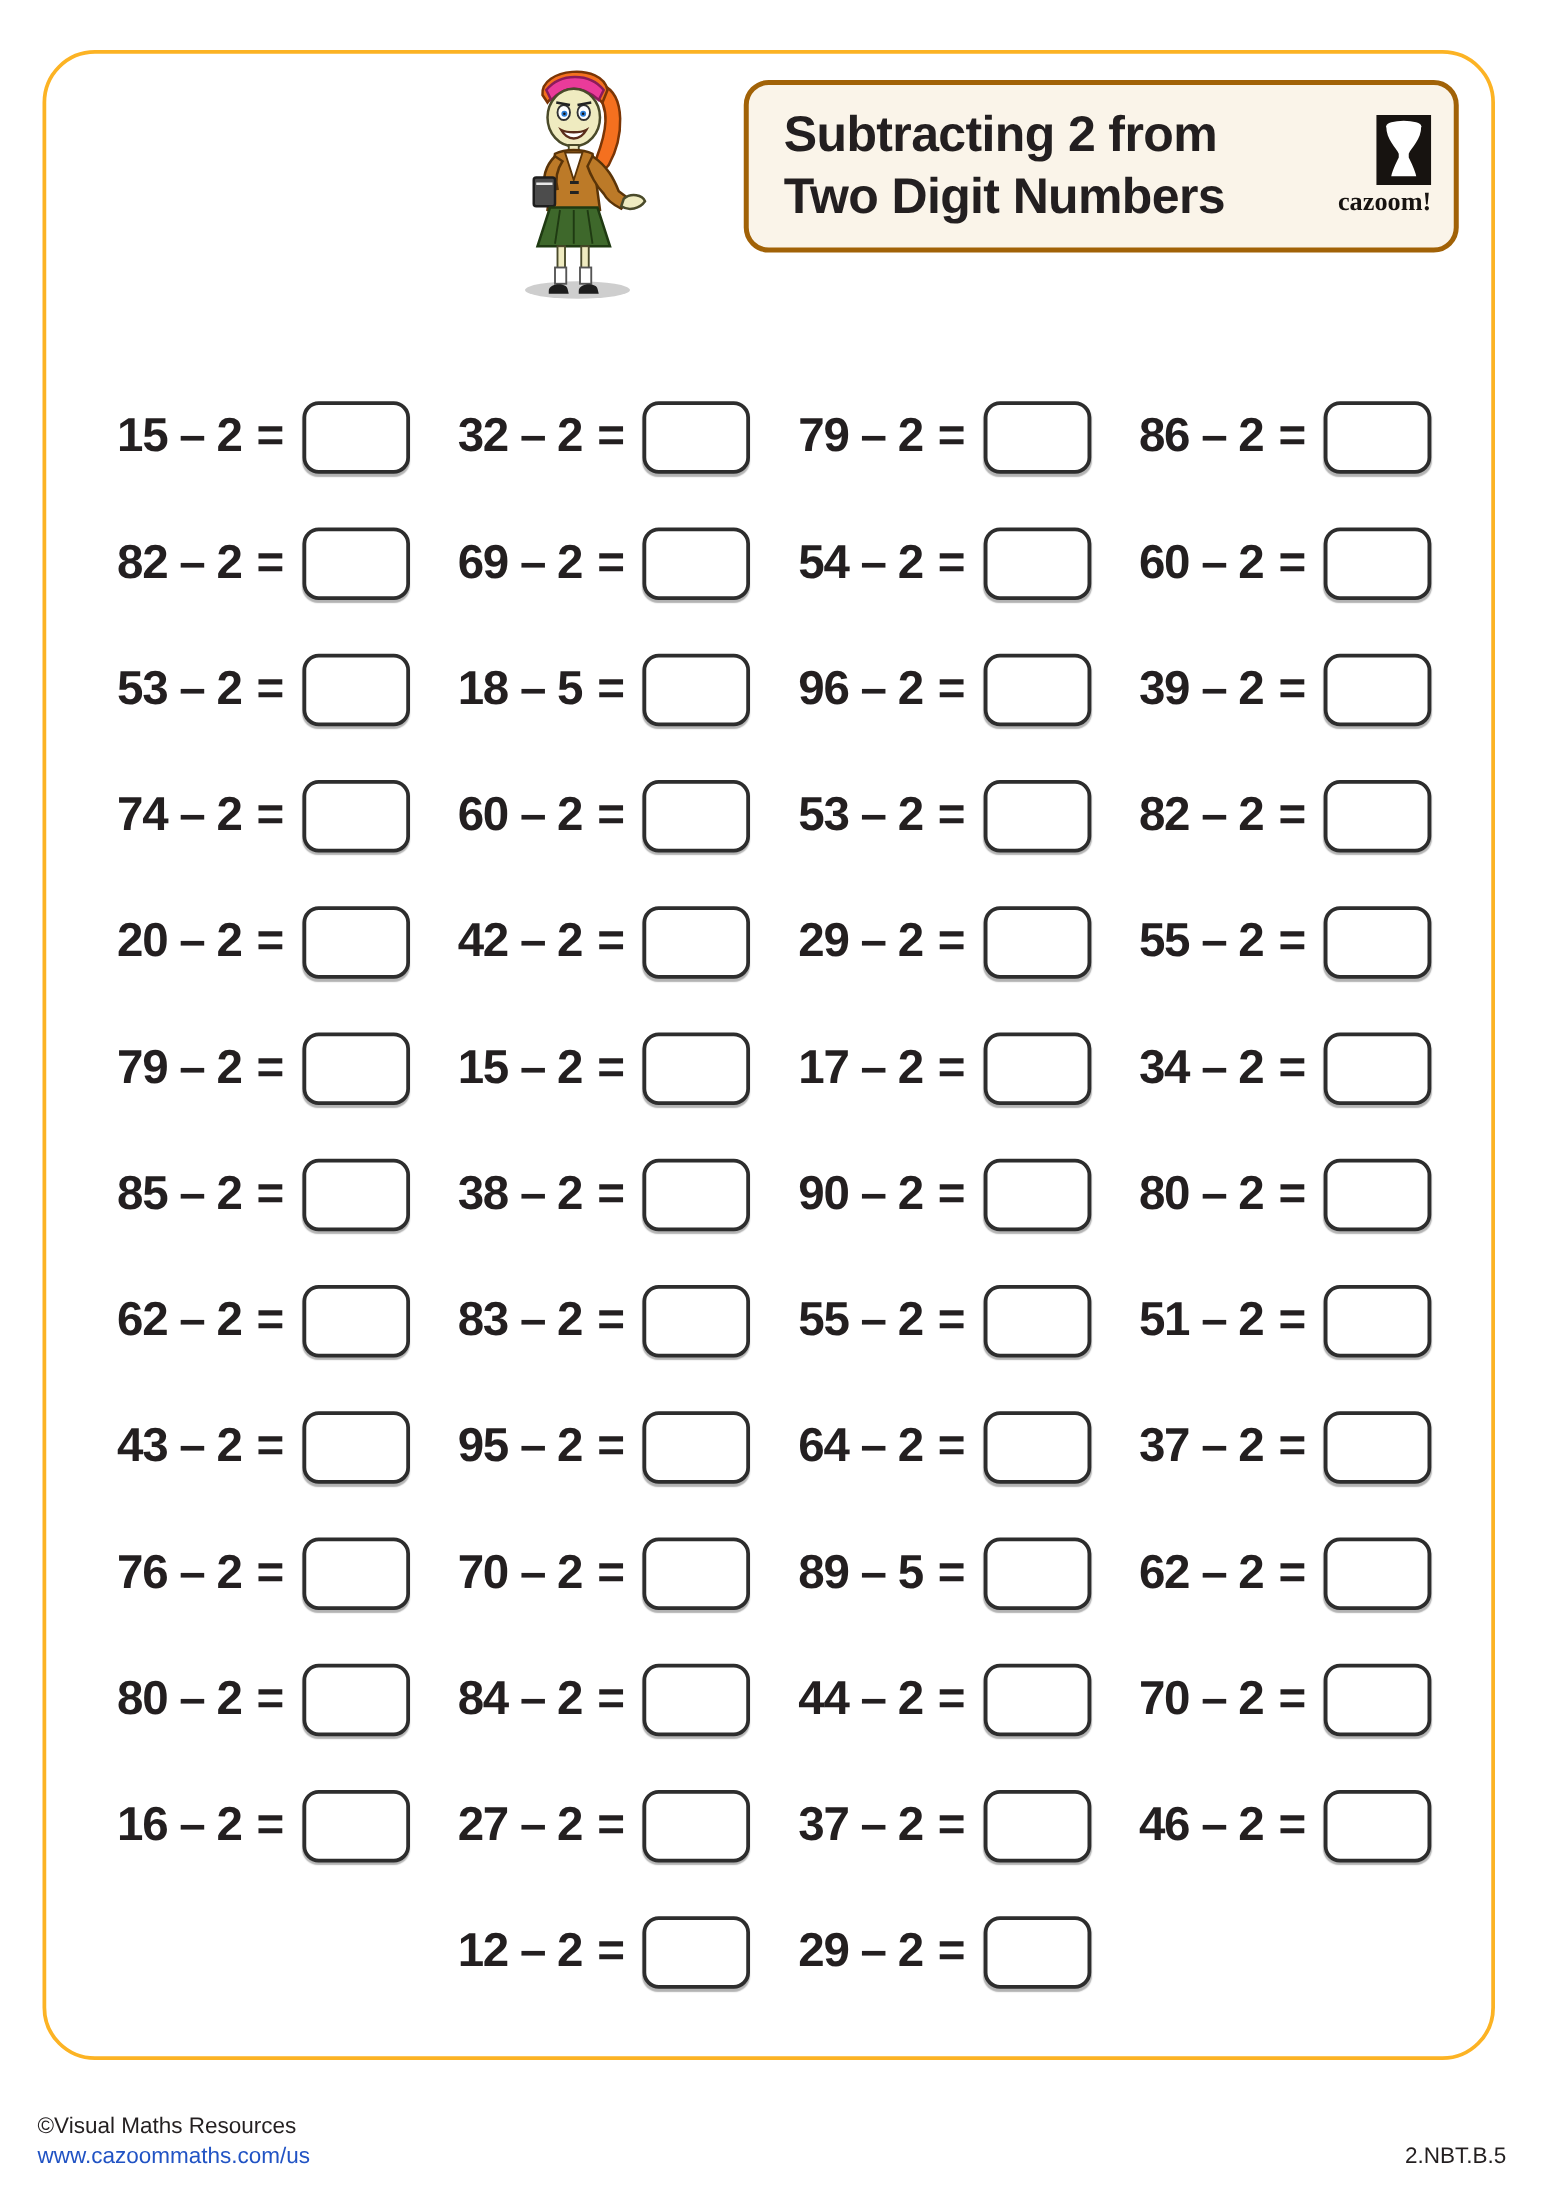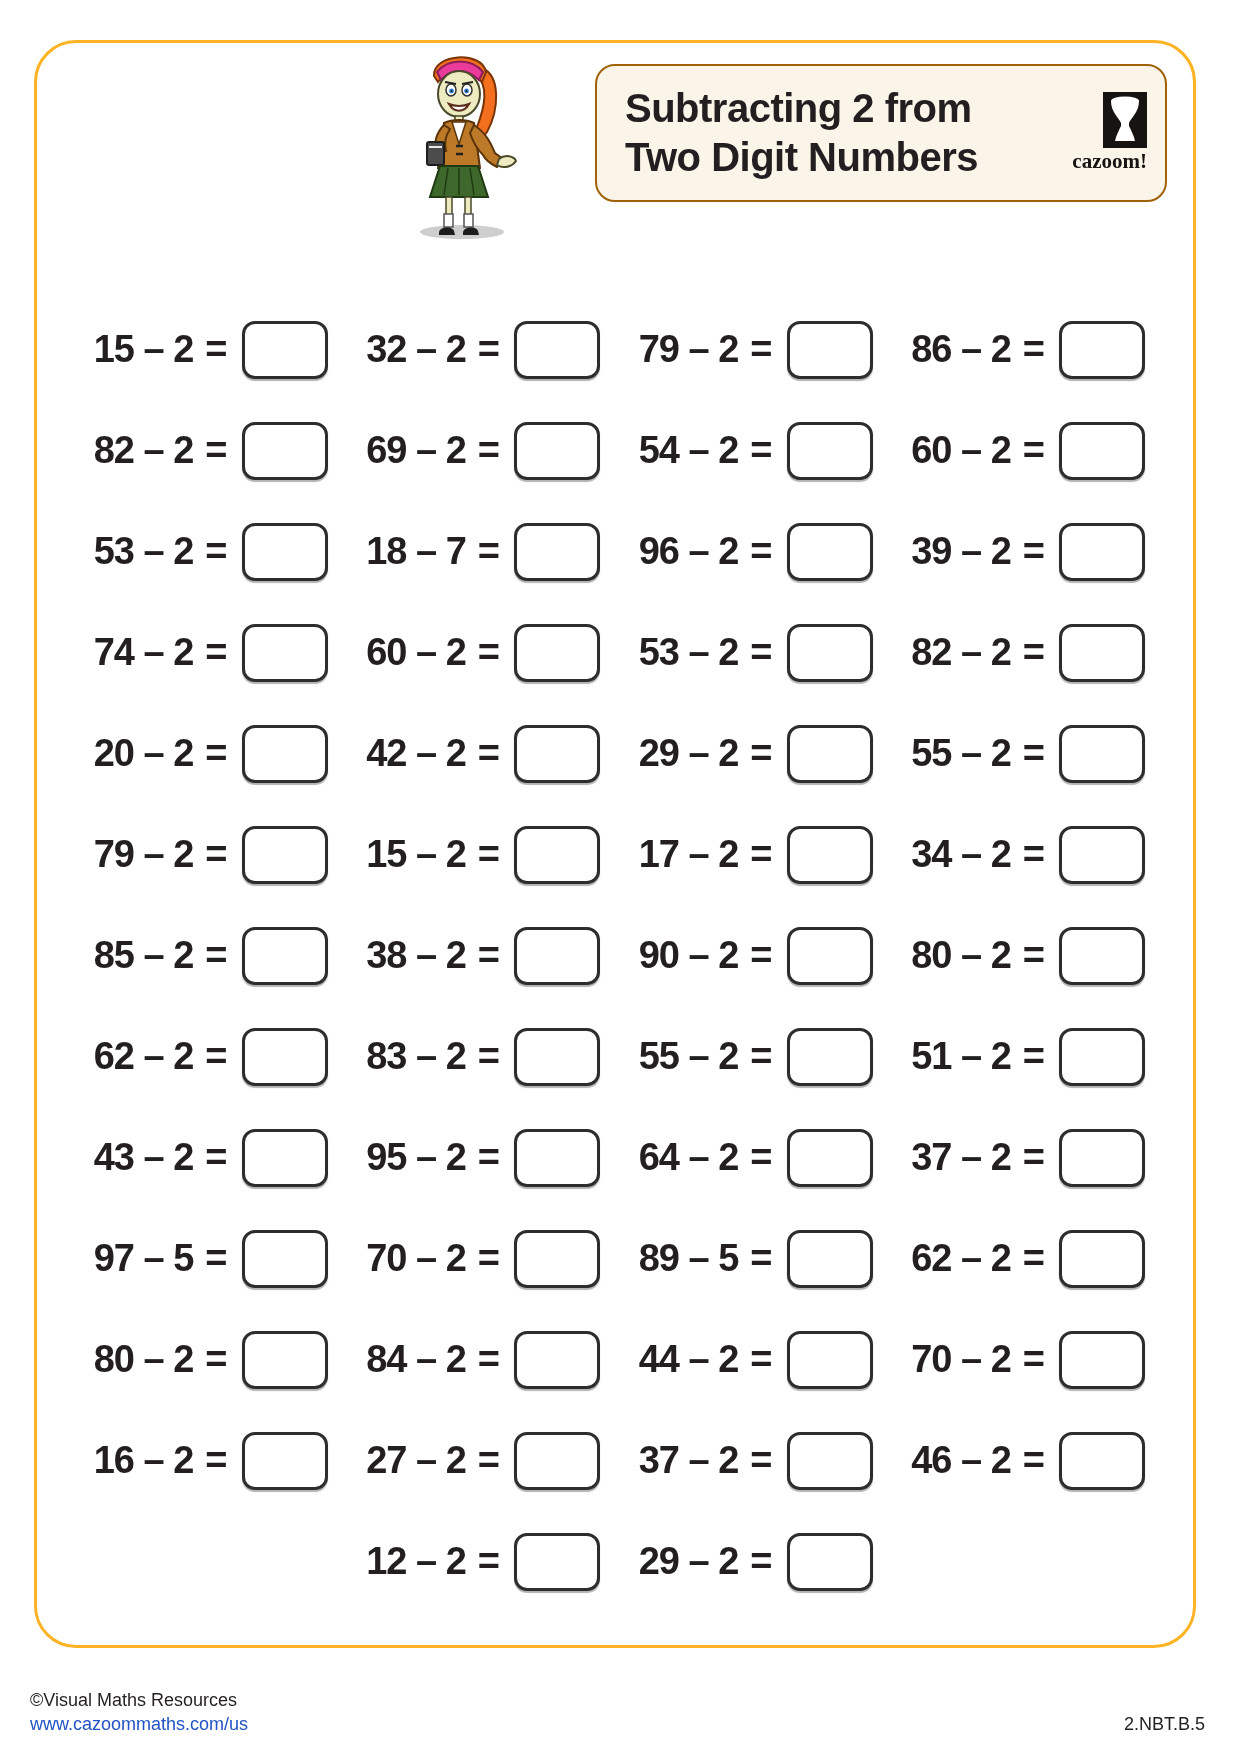--- a/index.html
+++ b/index.html
@@ -14,21 +14,21 @@
     box-sizing:border-box;
   }
   
   .namedate { position:absolute; left:63px; top:68px; }
   .nd-row { display:flex; align-items:flex-end; height:44px; }
   .nd-label { font-size:28px; font-weight:bold; width:104px; }
   .write-line { width:246px; height:32px; border-bottom:2px solid #1c1c1c; margin-left:4px; }
   
   .title-box {
     position:absolute; left:595px; top:64px; width:572px; height:138px;
-    background:var(--title-box-bg,#FAF4E9); border:2px solid #a16207; border-radius:20px;
+    background:var(--title-box-bg,#FAF4E9); border:4px solid #a16207; border-radius:20px;
     box-sizing:border-box; display:flex; align-items:center; padding:0 18px 0 28px;
   }
   .title-text { flex:1; font-size:40px; font-weight:bold; line-height:1.22; letter-spacing:-0.5px; }
   .logo { width:96px; display:flex; flex-direction:column; align-items:flex-end; }
   .logo-text { font-family:"Liberation Serif", serif; font-weight:bold; font-size:21px; color:#171310; margin-top:1px; }
   .girl { position:absolute; left:396px; top:42px; }
   
   .grid {
     position:absolute; left:65px; top:299px; width:1090px;
     display:grid; grid-template-columns:repeat(4,1fr);
@@ -143,21 +143,21 @@
         <span class="expr">60 – 2</span>
         <span class="eq">=</span>
         <span class="answer-box"></span>
       </div>
       <div class="cell">
         <span class="expr">53 – 2</span>
         <span class="eq">=</span>
         <span class="answer-box"></span>
       </div>
       <div class="cell">
-        <span class="expr">18 – 7</span>
+        <span class="expr">18 – 5</span>
         <span class="eq">=</span>
         <span class="answer-box"></span>
       </div>
       <div class="cell">
         <span class="expr">96 – 2</span>
         <span class="eq">=</span>
         <span class="answer-box"></span>
       </div>
       <div class="cell">
         <span class="expr">39 – 2</span>
@@ -278,21 +278,21 @@
         <span class="expr">64 – 2</span>
         <span class="eq">=</span>
         <span class="answer-box"></span>
       </div>
       <div class="cell">
         <span class="expr">37 – 2</span>
         <span class="eq">=</span>
         <span class="answer-box"></span>
       </div>
       <div class="cell">
-        <span class="expr">97 – 5</span>
+        <span class="expr">76 – 2</span>
         <span class="eq">=</span>
         <span class="answer-box"></span>
       </div>
       <div class="cell">
         <span class="expr">70 – 2</span>
         <span class="eq">=</span>
         <span class="answer-box"></span>
       </div>
       <div class="cell">
         <span class="expr">89 – 5</span>

